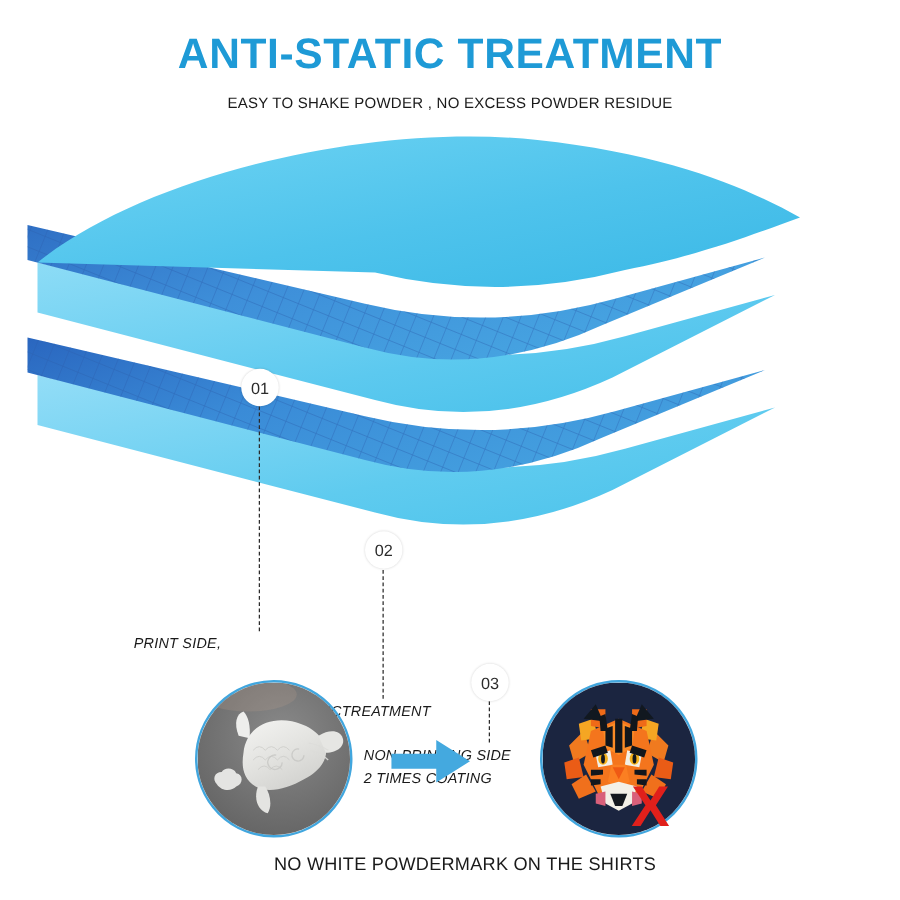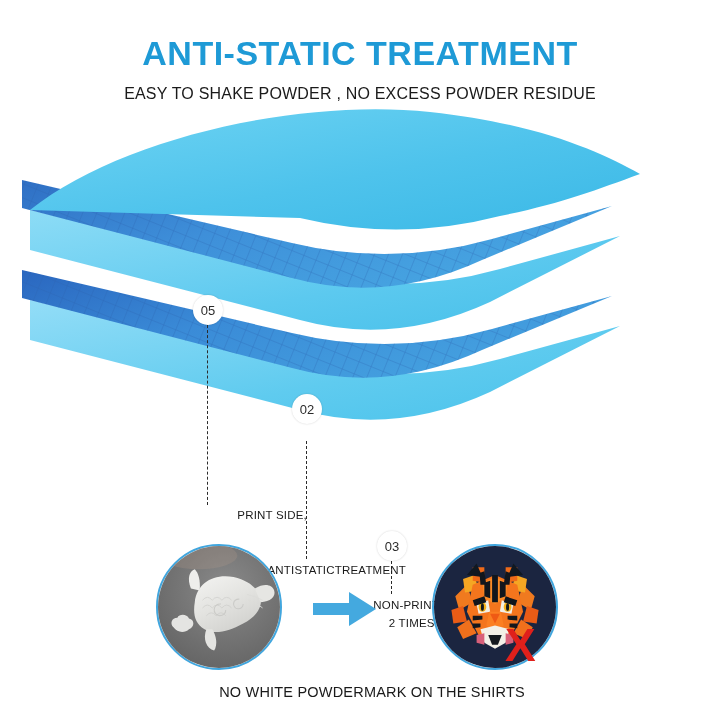--- a/index.html
+++ b/index.html
@@ -8,57 +8,57 @@
     background:#ffffff;
     font-family:"Liberation Sans", sans-serif;
     overflow:hidden;
     position:relative;
   }
   #stage{position:relative;width:720px;height:720px;}
 
   
   .header{position:absolute;left:0;top:0;width:720px;text-align:center;}
   .title{
-    margin:0;padding-top:36px;
+    margin:0;padding-top:26px;
     font-size:34px;font-weight:bold;letter-spacing:.5px;
     color:#1e9ad6;line-height:1.05;
   }
   .subtitle{
     margin:0;padding-top:13px;
-    font-size:16px;font-weight:normal;color:#1a1a1a;letter-spacing:.2px;
+    font-size:12px;font-weight:normal;color:#1a1a1a;letter-spacing:.2px;
   }
 
   
   .diagram{position:absolute;left:0;top:104px;width:720px;height:430px;}
   .diagram svg{display:block;}
 
   
   .badge{
     position:absolute;
     width:30px;height:30px;border-radius:50%;
     background:#ffffff;
     display:flex;align-items:center;justify-content:center;
     font-size:13px;color:#2b2b2b;
     box-shadow:0 0 2px rgba(0,0,0,.18);
   }
   #badge1{left:193px;top:191px;}
-  #badge2{left:292px;top:290px;text-align:center;}
+  #badge2{left:292px;top:321px;text-align:center;}
   #badge3{left:377px;top:427px;justify-content:center;}
 
   
   .leader{position:absolute;border-left:1.6px dashed #2b2b2b;width:0;}
   #leader1{left:207px;top:221px;height:180px;}
   #leader2{left:306px;top:337px;height:118px;}
   #leader3{left:391px;top:457px;height:33px;}
 
   
   .callout{
     position:absolute;
     font-size:11.5px;color:#1a1a1a;line-height:1.55;
-    text-align:right;white-space:nowrap;letter-spacing:.2px;
+    text-align:left;white-space:nowrap;letter-spacing:.2px;font-style:italic;
   }
   #callout1{left:107px;top:403px;width:200px;}
   #callout2{left:206px;top:458px;width:200px;}
   #callout3{left:291px;top:493px;width:200px;}
 
   
   .compare{position:absolute;left:0;top:538px;width:720px;height:182px;}
 
   .photo{
     position:absolute;width:126px;height:126px;border-radius:50%;
@@ -163,21 +163,21 @@
                  Q 400 138 300 114
                  L 30 106 Z" fill="url(#cyanTop)"></path>
       </g>
     </svg>
 
     <div class="leader" id="leader1"></div>
     <div class="leader" id="leader2"></div>
     <div class="leader" id="leader3"></div>
 
     <div class="badge" id="badge1">
-      <span>05</span>
+      <span>01</span>
     </div>
     <div class="badge" id="badge2">
       <span>02</span>
     </div>
     <div class="badge" id="badge3">
       <span>03</span>
     </div>
 
     <div class="callout" id="callout1">
       <div>PRINT SIDE,</div>

